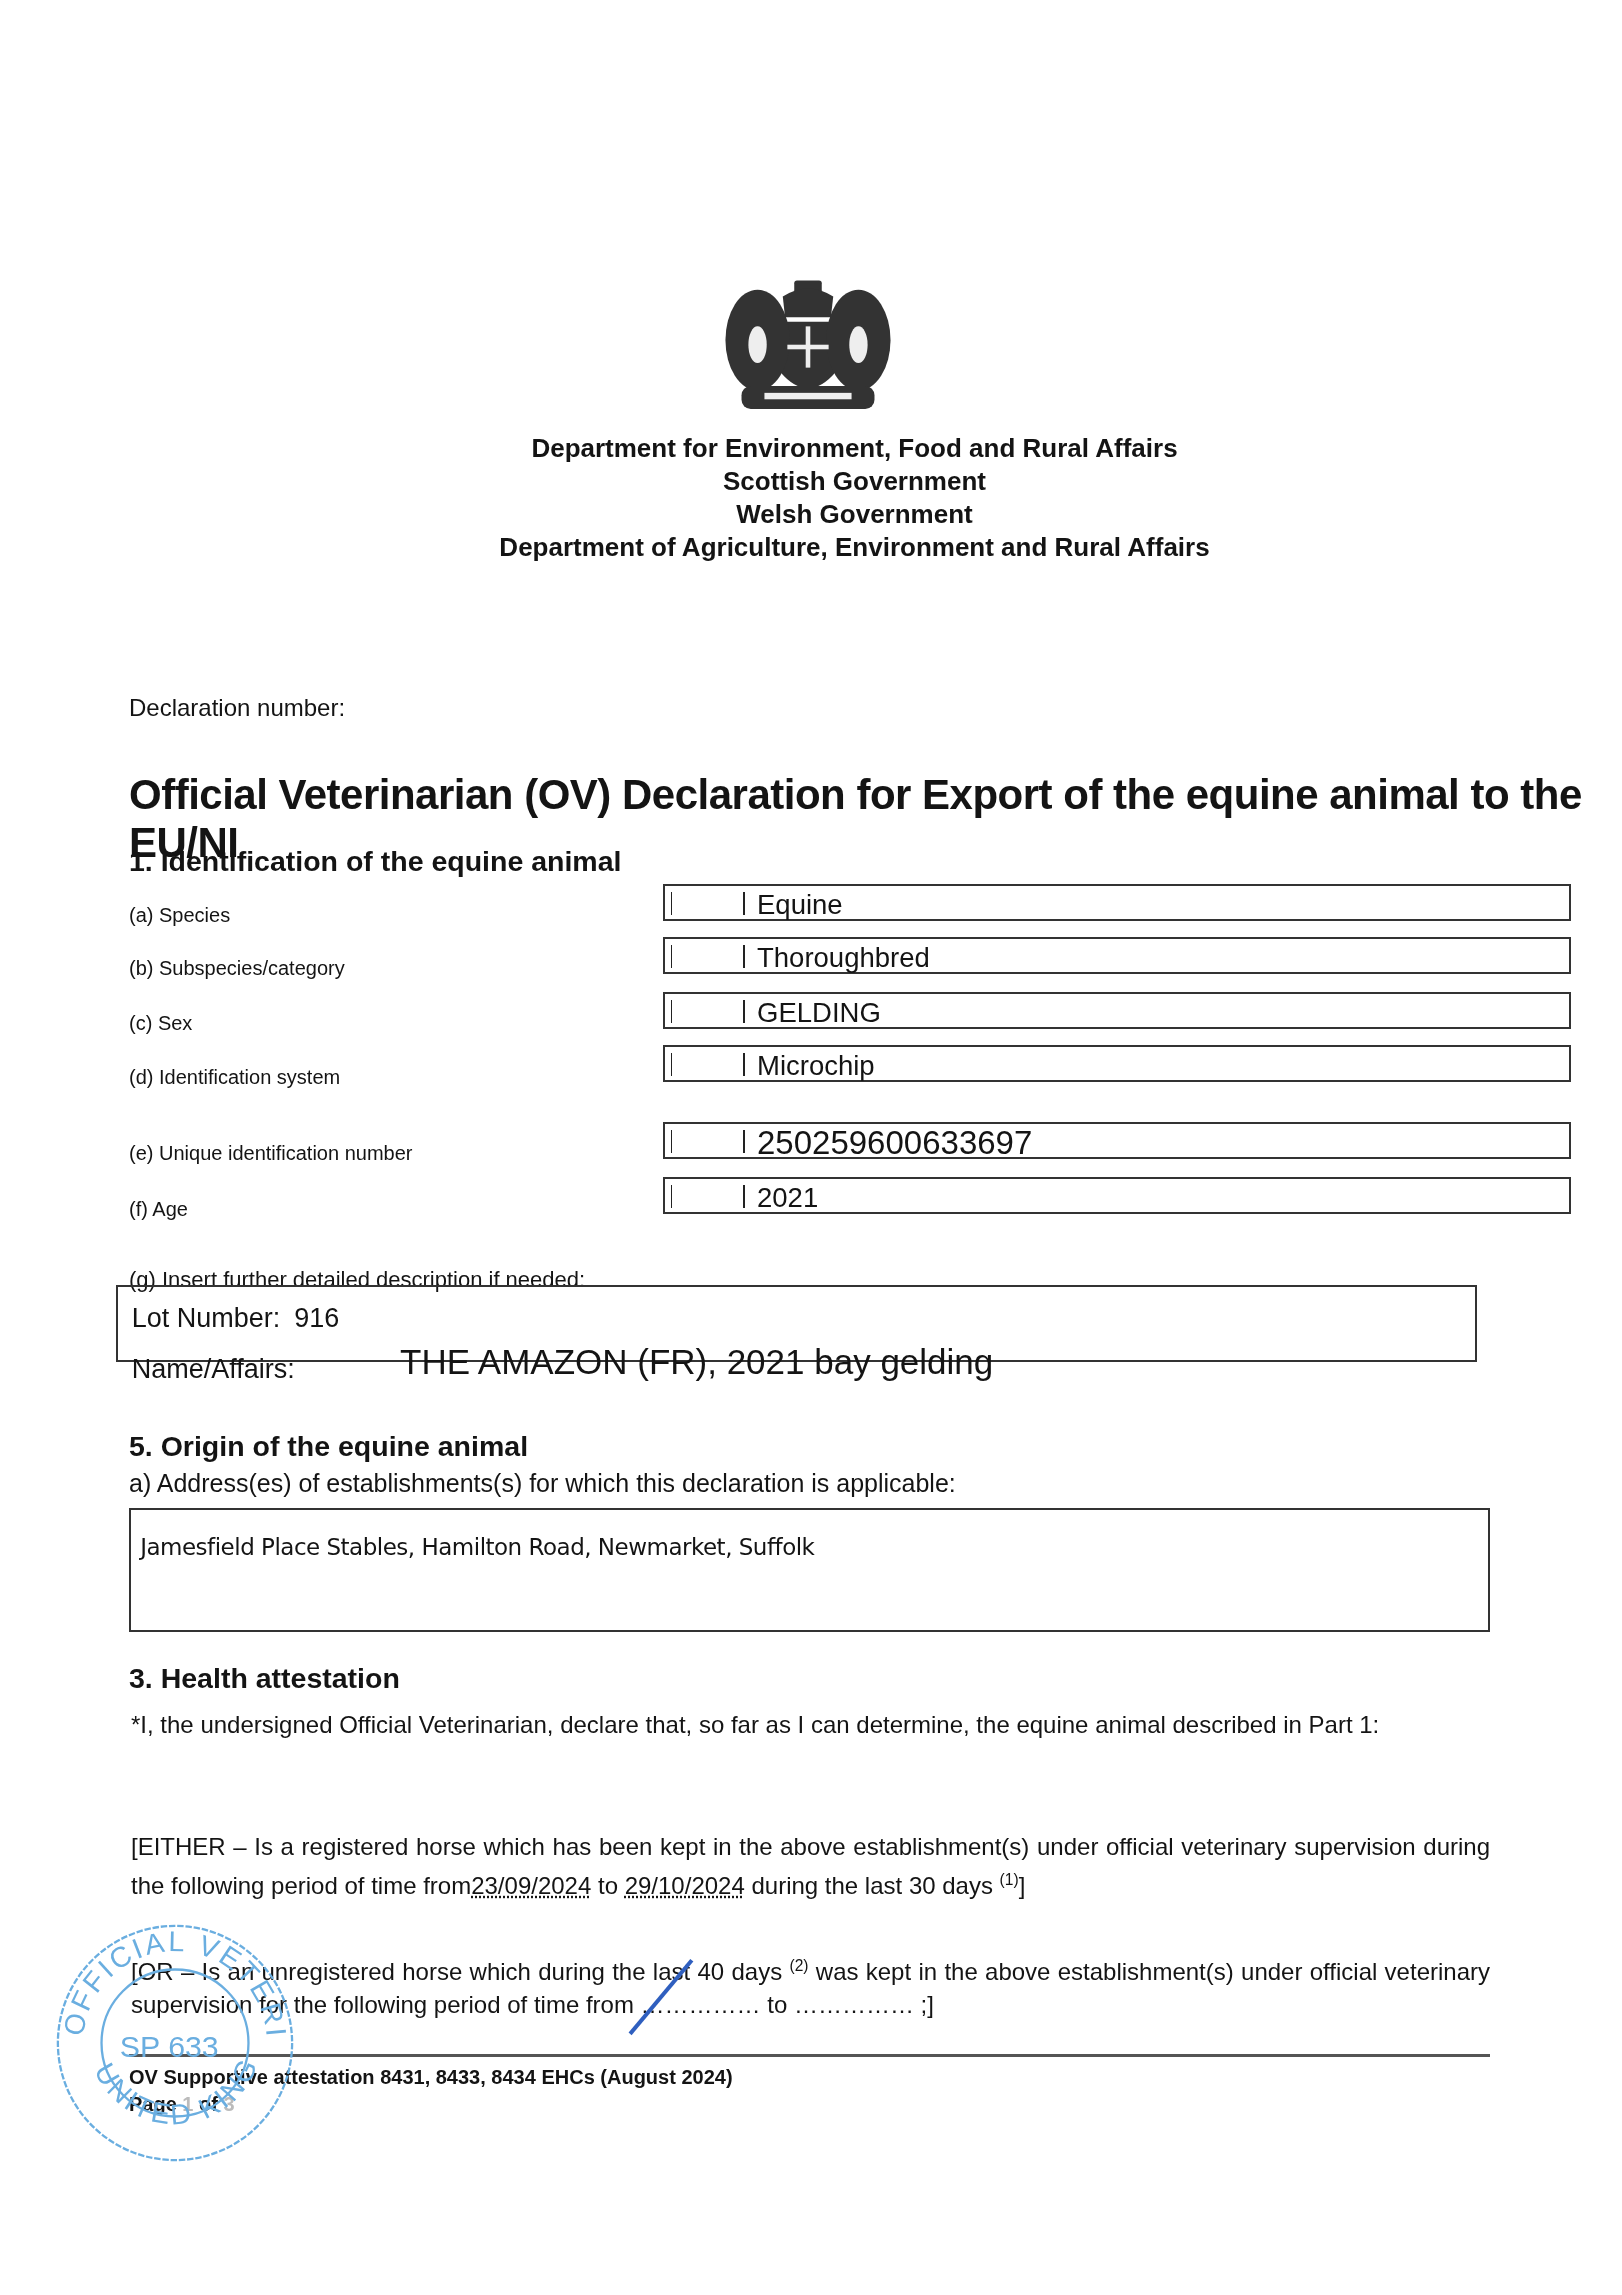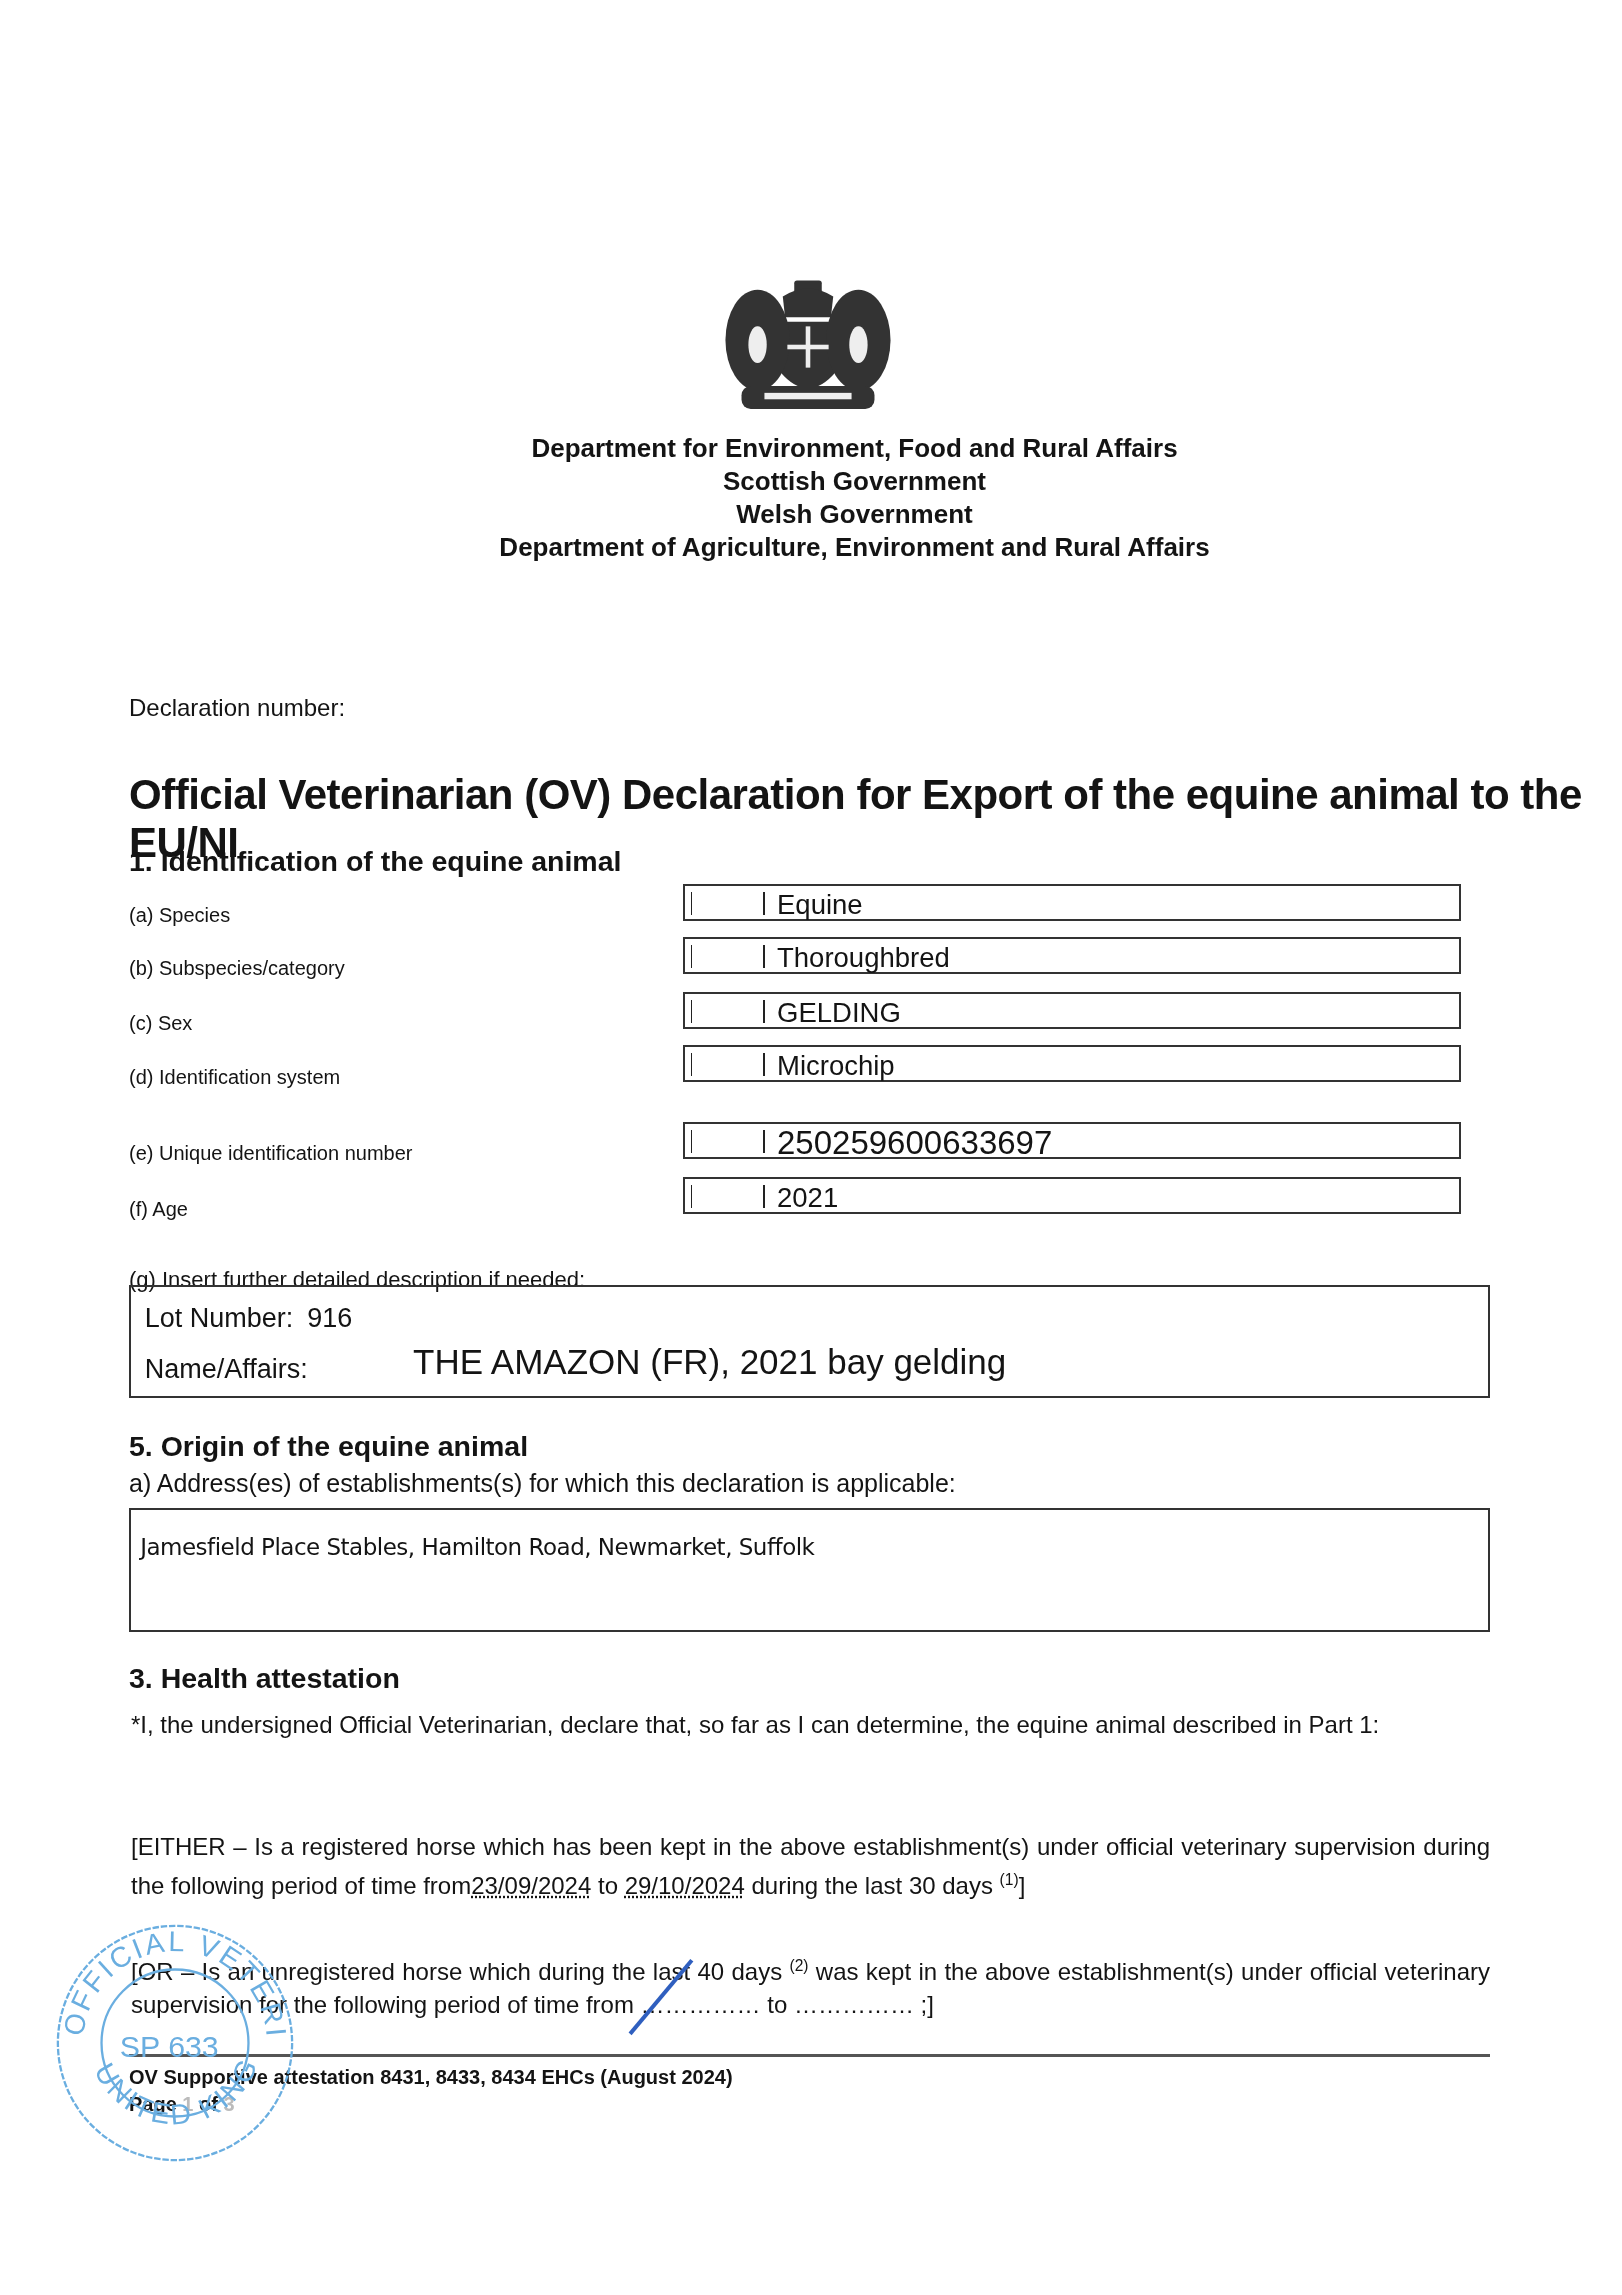--- a/index.html
+++ b/index.html
@@ -9,29 +9,29 @@
   }
   .abs { position: absolute; }
   .crest { left: 714px; top: 271px; width: 188px; height: 152px; }
   .dept { left: 0; width: 1623px; text-align: center; font-weight: bold; font-size: 26px; line-height: 33px; margin-left: 43px; }
   .dept1 { top: 432px; }
   .decl-num { left: 129px; top: 694px; font-size: 24px; }
   .title { left: 129px; top: 771px; font-size: 42px; font-weight: bold; letter-spacing: -0.5px; }
   .h2 { left: 129px; font-size: 28.5px; font-weight: bold; }
   .row-label { left: 129px; font-size: 20px; }
   .field {
-    left: 683px; width: 778px; height: 37px; border: 2.3px solid #333;
+    left: 663px; width: 908px; height: 37px; border: 2.3px solid #333;
     box-sizing: border-box;
     padding-left: 8px;
   }
   .field .bar1 { position: absolute; left: 5.5px; top: 6.4px; width: 1.8px; height: 23px; background: #222; }
   .field .bar2 { position: absolute; left: 78px; top: 6.4px; width: 1.8px; height: 23px; background: #222; }
   .field .val { position: absolute; left: 92px; top: 3.7px; font-size: 27.5px; line-height: 29px; }
   .desc-label { left: 129px; top: 1267px; font-size: 22px; }
-  .desc-box { left: 129px; top: 1285px; width: 1361px; height: 113px; border: 2.3px solid #333; box-sizing: border-box; }
+  .desc-box { left: 116px; top: 1285px; width: 1361px; height: 77px; border: 2.3px solid #333; box-sizing: border-box; }
   .lot { position: absolute; left: 13.8px; top: 16px; font-size: 27px; }
   .lot .num { margin-left: 13.8px; }
   .name-lbl { position: absolute; left: 13.8px; top: 67px; font-size: 27px; }
   .name-val { position: absolute; left: 282px; top: 55px; font-size: 35px; }
   .addr-label { left: 129px; top: 1469px; font-size: 25px; }
   .addr-box { left: 129px; top: 1508px; width: 1361px; height: 124px; border: 2.3px solid #333; box-sizing: border-box; }
   .addr-val { position: absolute; left: 9.2px; top: 24px; font-size: 23px; font-family: "DejaVu Sans", sans-serif; letter-spacing: -0.5px; }
   .para { left: 131px; width: 1359px; font-size: 24px; line-height: 33px; text-align: justify; }
   .para sup { font-size: 15.6px; }
   .fill { text-decoration: underline dotted; }

